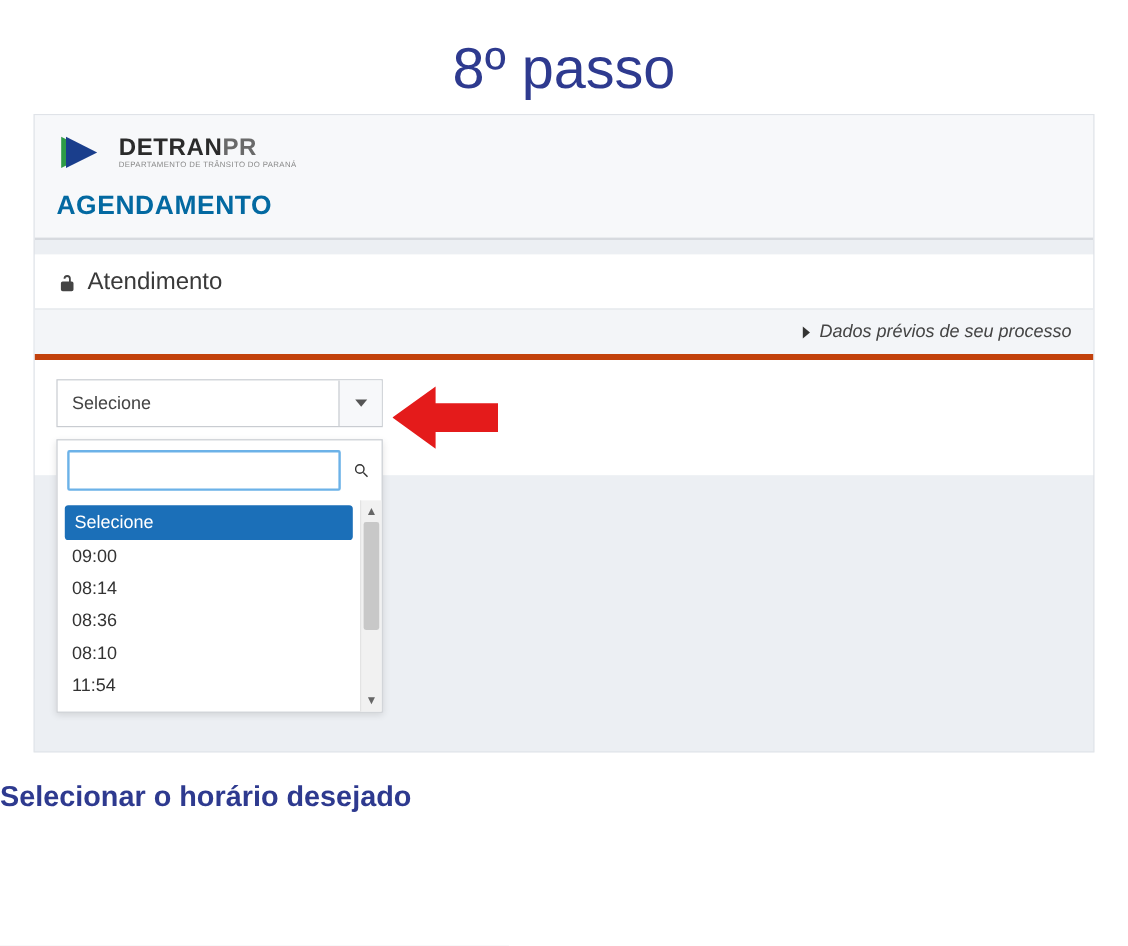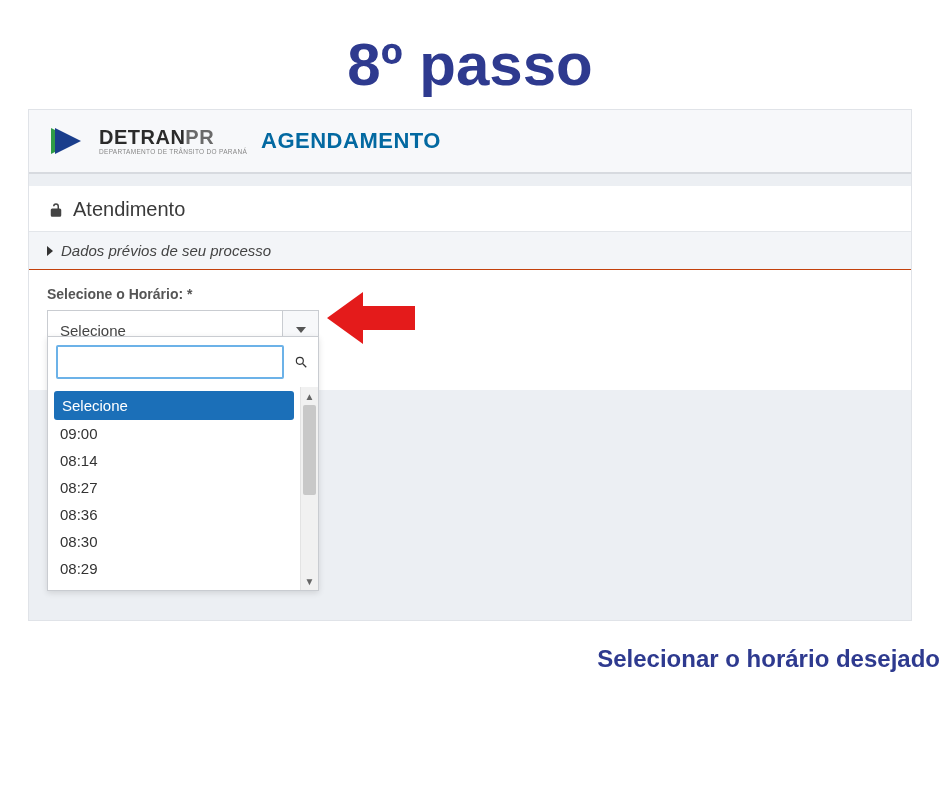--- a/index.html
+++ b/index.html
@@ -5,38 +5,38 @@
   * { box-sizing: border-box; margin: 0; padding: 0; }
   body {
     font-family: Arial, Helvetica, sans-serif;
     background: #ffffff;
     width: 940px;
     height: 788px;
     position: relative;
   }
   .step-title {
     text-align: center;
-    font-size: 60px;
-    font-weight: bold;
+    font-size: 48px;
+    font-weight: normal;
     color: #2e3a8f;
     padding: 30px 0 10px 0;
   }
   .panel {
     margin: 0 28px;
     background: #eceff3;
     border: 1px solid #e0e3e8;
     position: relative;
   }
   .header-bar {
     background: #f7f8fa;
     border-bottom: 2px solid #d7dadf;
     padding: 14px 18px;
     display: flex;
-    align-items: center;
     gap: 14px;
+    flex-direction: column;
   }
   .logo-wrap { display: flex; align-items: center; gap: 8px; }
   .logo-text { display: flex; flex-direction: column; line-height: 1; }
   .logo-brand { font-weight: bold; font-size: 20px; color: #2b2b2b; letter-spacing: 0.5px; }
   .logo-brand .pr { color: #6a6a6a; font-weight: 600; }
   .logo-sub { font-size: 6.5px; color: #888; letter-spacing: 0.3px; margin-top: 2px; }
   .app-title { font-size: 22px; font-weight: 700; color: #0369a1; letter-spacing: 0.5px; }
 
   .section {
     background: #ffffff;
@@ -46,28 +46,29 @@
     display: flex;
     align-items: center;
     gap: 8px;
     padding: 12px 18px 10px 18px;
     font-size: 20px;
     color: #3a3a3a;
   }
   .accordion-row {
     background: #f3f5f8;
     border-top: 1px solid #e3e6ea;
-    border-bottom: 1px solid #c2410c;
+    border-bottom: 5px solid #c2410c;
     padding: 10px 18px;
     font-style: italic;
     color: #444;
     font-size: 15px;
     display: flex;
     align-items: center;
     gap: 8px;
+    justify-content: flex-end;
   }
   .accordion-caret {
     width: 0; height: 0;
     border-top: 5px solid transparent;
     border-bottom: 5px solid transparent;
     border-left: 6px solid #333;
   }
   .form-area {
     padding: 16px 18px 40px 18px;
     position: relative;
@@ -187,21 +188,21 @@
     width: 90px;
     height: 60px;
   }
 
   .footer-strip {
     height: 60px;
     background: #eceff3;
     margin-top: 170px;
   }
   .instruction {
-    text-align: right;
+    text-align: left;
     font-size: 24px;
     font-weight: bold;
     color: #2e3a8f;
     padding: 24px 0;
   }
 </style>
 </head>
 <body>
 
 <div class="step-title">8º passo</div>
@@ -231,21 +232,20 @@
       </svg>
       <span>Atendimento</span>
     </div>
 
     <div class="accordion-row">
       <span class="accordion-caret"></span>
       <span>Dados prévios de seu processo</span>
     </div>
 
     <div class="form-area">
-      <div class="field-label">Selecione o Horário: *</div>
 
       <div class="select-box">
         <div class="select-text">Selecione</div>
         <div class="select-toggle">
           <span class="caret-down"></span>
         </div>
       </div>
 
       <svg class="red-arrow" viewBox="0 0 90 60">
         <polygon points="0,30 36,4 36,18 88,18 88,42 36,42 36,56" fill="#e41b1b"></polygon>
@@ -259,24 +259,23 @@
                 <circle cx="10" cy="10" r="6" stroke="#333" stroke-width="2" fill="none"></circle>
                 <line x1="15" y1="15" x2="21" y2="21" stroke="#333" stroke-width="2"></line>
               </svg>
           </span>
         </div>
         <div class="dropdown-list-wrap">
           <div class="dropdown-list" id="dropdown-list">
               <div class="dropdown-item selected">Selecione</div>
               <div class="dropdown-item">09:00</div>
               <div class="dropdown-item">08:14</div>
-              <div class="dropdown-item">08:27</div>
               <div class="dropdown-item">08:36</div>
-              <div class="dropdown-item">08:30</div>
-              <div class="dropdown-item">08:29</div>
+              <div class="dropdown-item">08:10</div>
+              <div class="dropdown-item">11:54</div>
             </div>
           <div class="dropdown-scrollbar">
             <div class="scroll-arrow">▲</div>
             <div class="scroll-thumb"></div>
             <div class="scroll-arrow" style="position:absolute;bottom:0;left:0;right:0;">▼</div>
           </div>
         </div>
       </div>
 
     </div>

